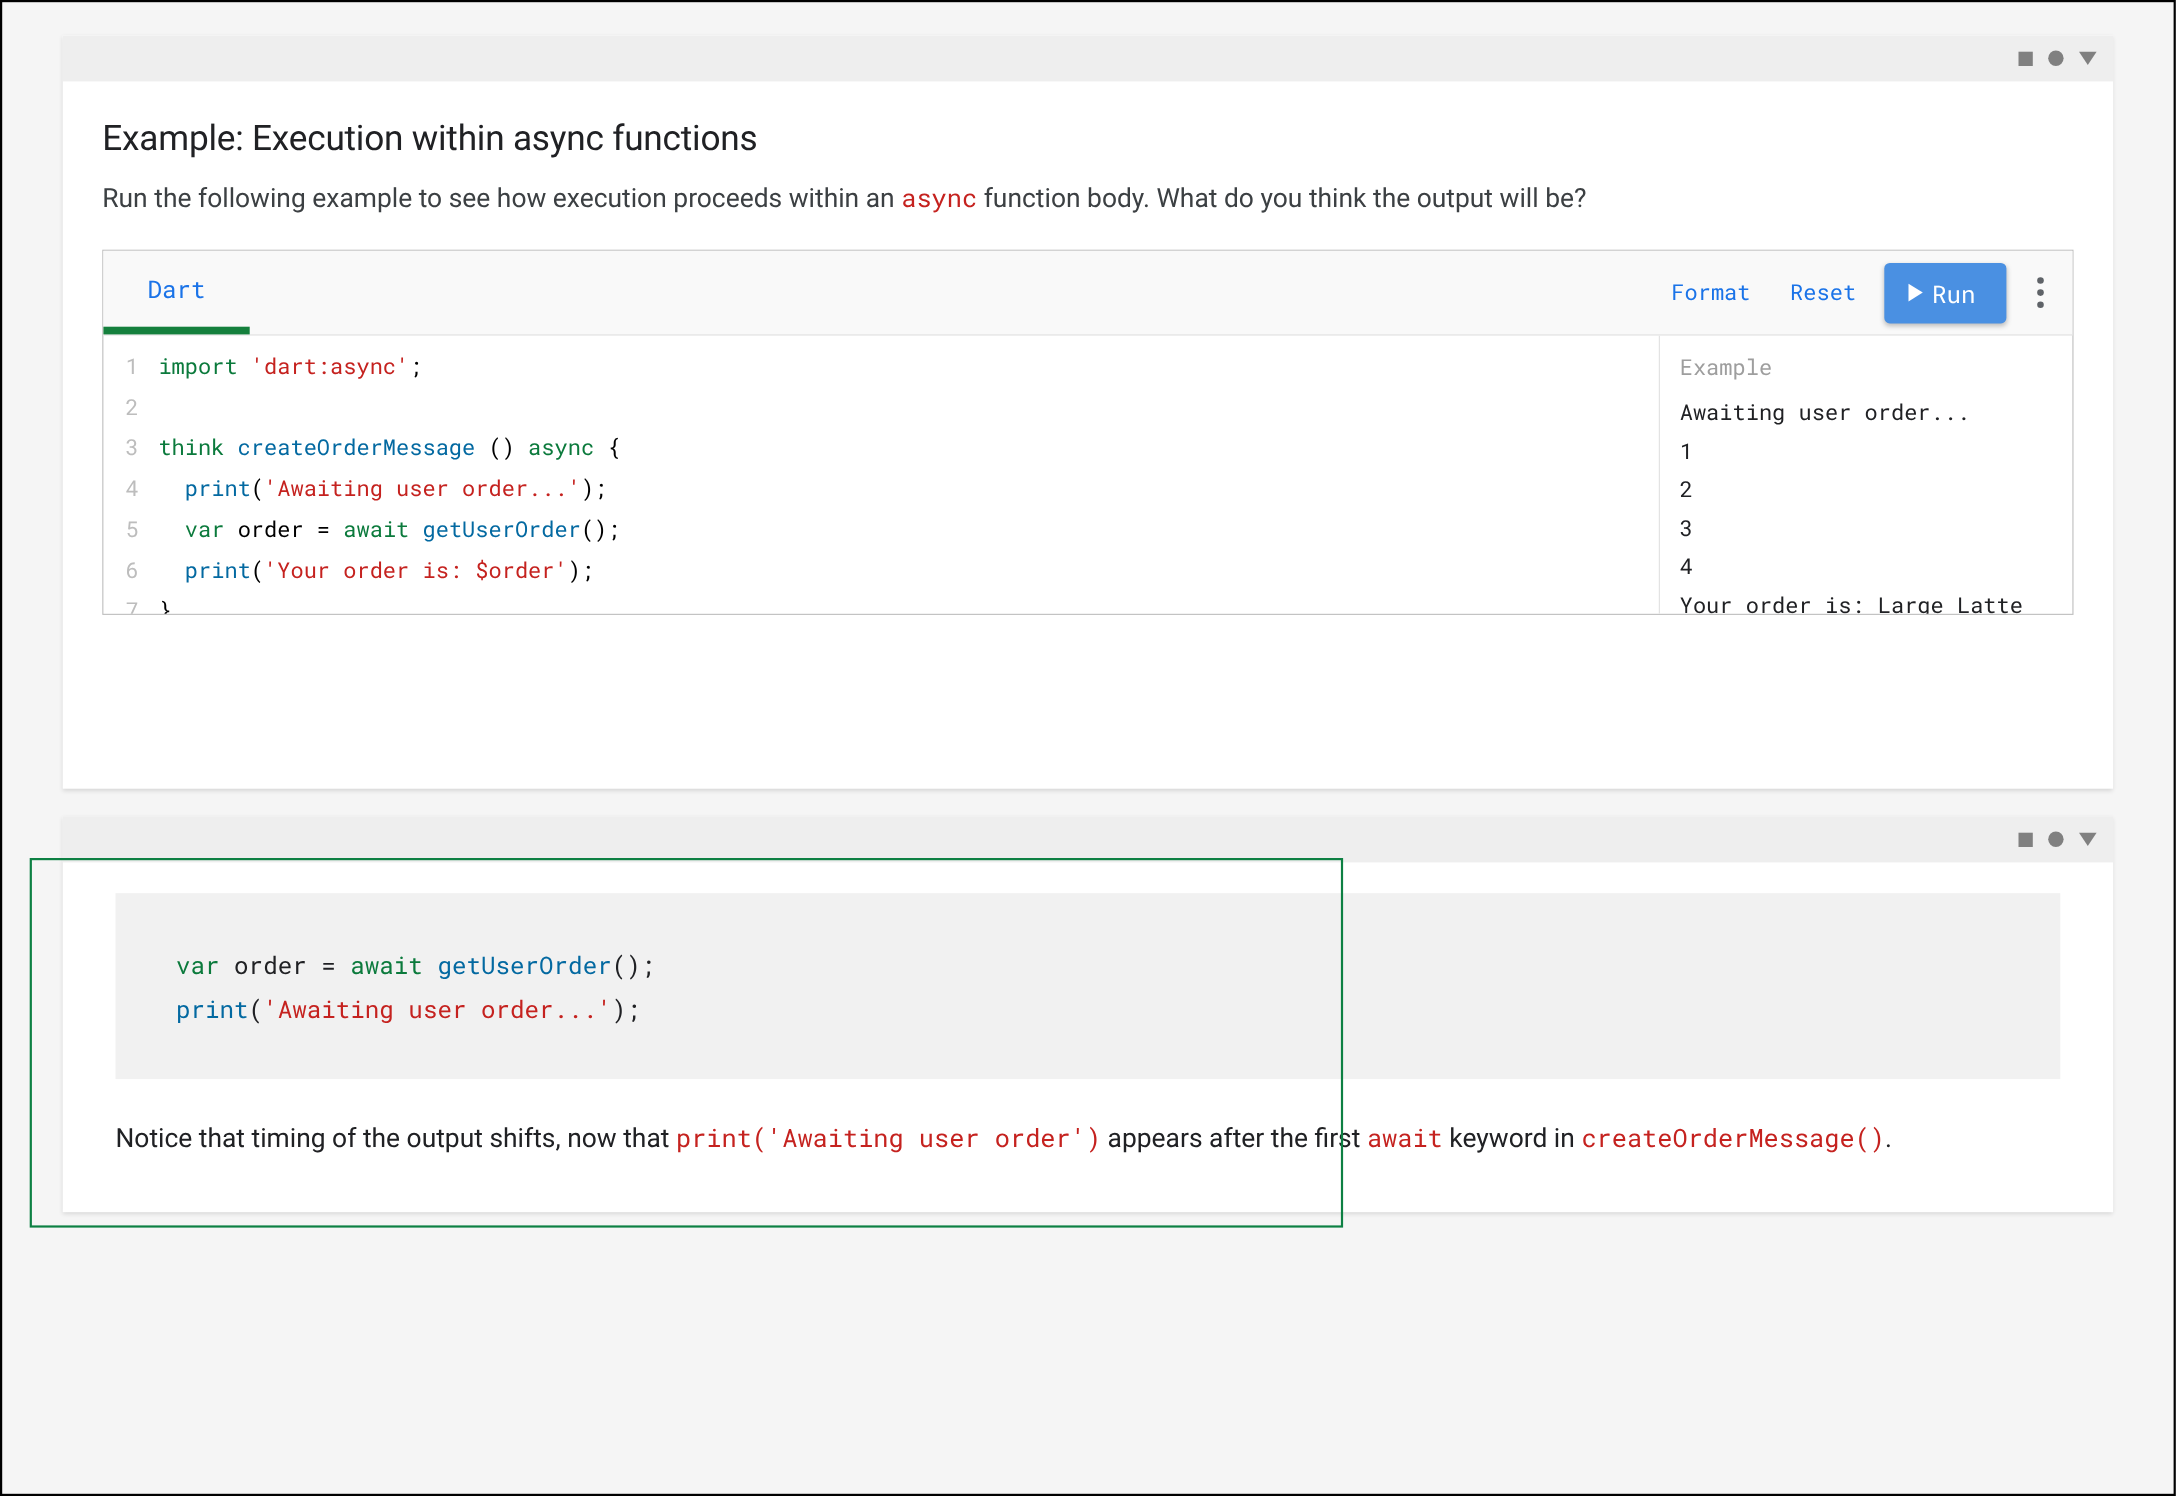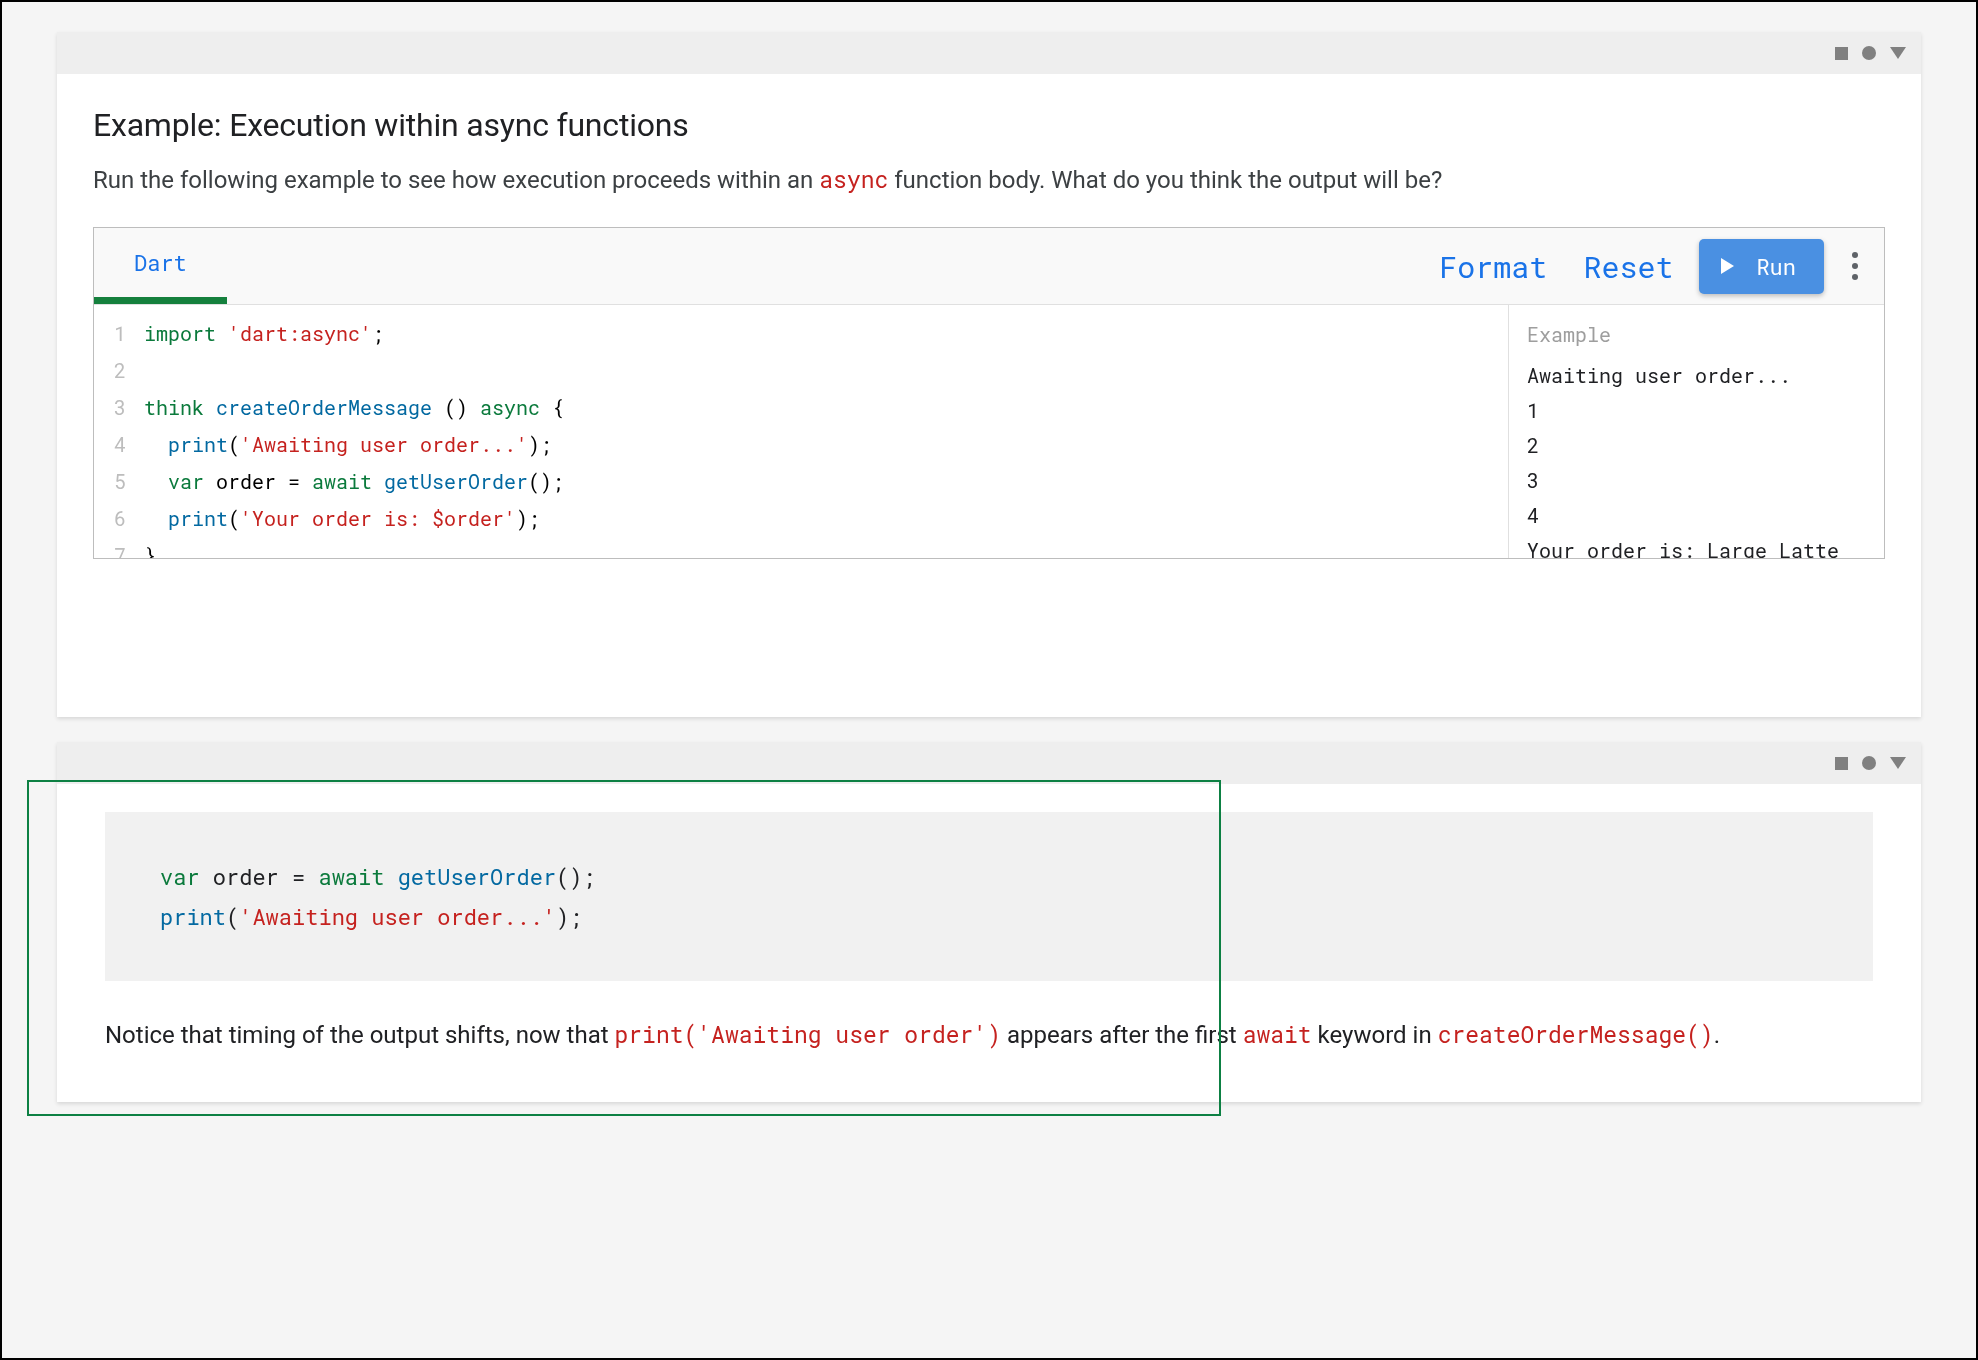--- a/index.html
+++ b/index.html
@@ -63,29 +63,29 @@
   font-family: "Roboto Mono", Consolas, Monaco, monospace;
   font-size: 22px;
   color: #1a73e8;
   padding: 20px 40px;
   border-bottom: 7px solid #15803d;
   font-weight: 400;
 }
 .toolbar-spacer { flex: 1; }
 .toolbar-link {
   font-family: "Roboto Mono", Consolas, Monaco, monospace;
-  font-size: 30px;
+  font-size: 20px;
   color: #1a73e8;
   padding: 12px 18px;
   cursor: pointer;
 }
 .run-btn {
   display: inline-flex;
   align-items: center;
-  gap: 22px;
+  gap: 8px;
   background: #4a90e2;
   color: #fff;
   font-family: "Roboto Mono", Consolas, Monaco, monospace;
   font-size: 22px;
   padding: 13px 28px 13px 22px;
   border-radius: 5px;
   cursor: pointer;
   border: none;
   margin-left: 8px;
   box-shadow: 0 2px 5px rgba(0,0,0,0.25);

